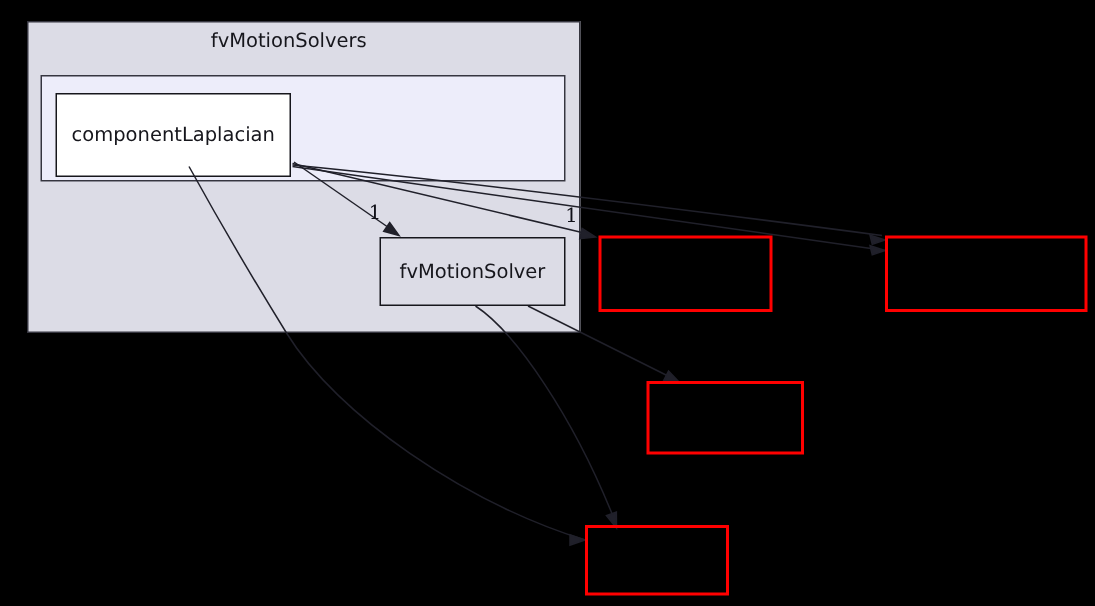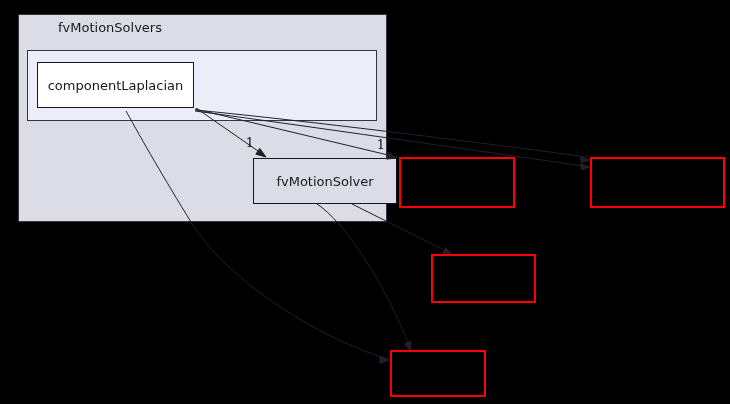--- a/index.html
+++ b/index.html
@@ -7,37 +7,37 @@
     position:relative;width:730px;height:404px;background:#000000;
     font-family:"DejaVu Sans","Liberation Sans",sans-serif;
     overflow:hidden;
   }
   .cluster,.node,.ext{position:absolute;box-sizing:border-box;}
   .cluster-outer{
     left:18px;top:14px;width:369px;height:208px;
     background:#dcdce6;border:1px solid #35353f;
   }
   .cluster-title{
-    position:absolute;left:20px;top:20px;width:369px;
-    text-align:left;font-size:13px;color:#16161c;padding-left:38px;
+    position:absolute;left:8px;top:20px;width:369px;
+    text-align:center;font-size:13px;color:#16161c;
   }
   .cluster-inner{
     left:27px;top:50px;width:350px;height:71px;
     background:#ededfa;border:1px solid #35353f;
   }
   .inner-label{
     position:absolute;left:214px;top:80px;width:160px;
     text-align:center;font-size:13px;color:#16161c;
   }
   .node{
     display:flex;align-items:center;justify-content:center;
     font-size:13px;color:#16161c;border:1px solid #16161c;
   }
-  .node-componentLaplacian{left:37px;top:62px;width:157px;height:46px;background:#ffffff;}
-  .node-fvMotionSolver{left:253px;top:158px;width:144px;height:46px;background:#dcdce6;}
+  .node-componentLaplacian{left:37px;top:62px;width:157px;height:56px;background:#ffffff;}
+  .node-fvMotionSolver{left:253px;top:158px;width:124px;height:46px;background:#dcdce6;}
   .ext{border:2px solid #ff0000;background:transparent;}
   .ext-1{left:399px;top:157px;width:116px;height:51px;}
   .ext-2{left:590px;top:157px;width:135px;height:51px;}
   .ext-3{left:431px;top:254px;width:105px;height:49px;}
   .ext-4{left:390px;top:350px;width:96px;height:47px;}
   .edges{position:absolute;left:0;top:0;width:730px;height:404px;pointer-events:none;}
   .edges path{fill:none;stroke:#20202a;stroke-width:1;}
   .edges polygon{fill:#20202a;stroke:#20202a;}
   .edge-label{
     position:absolute;font-family:"DejaVu Serif","Liberation Serif",serif;

